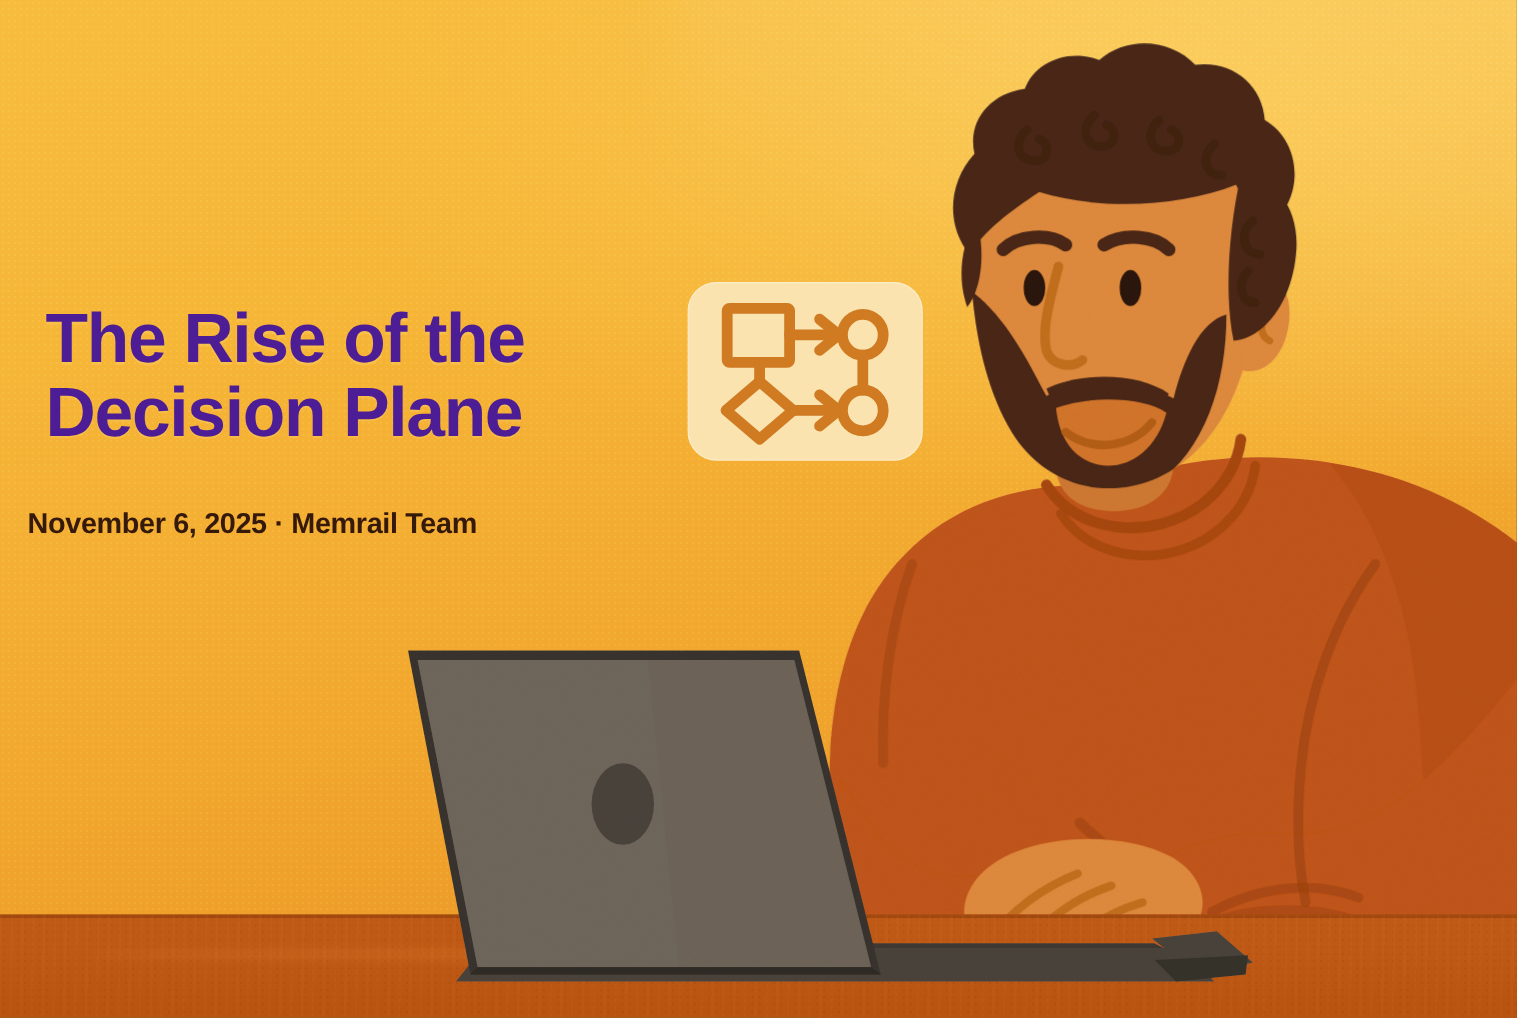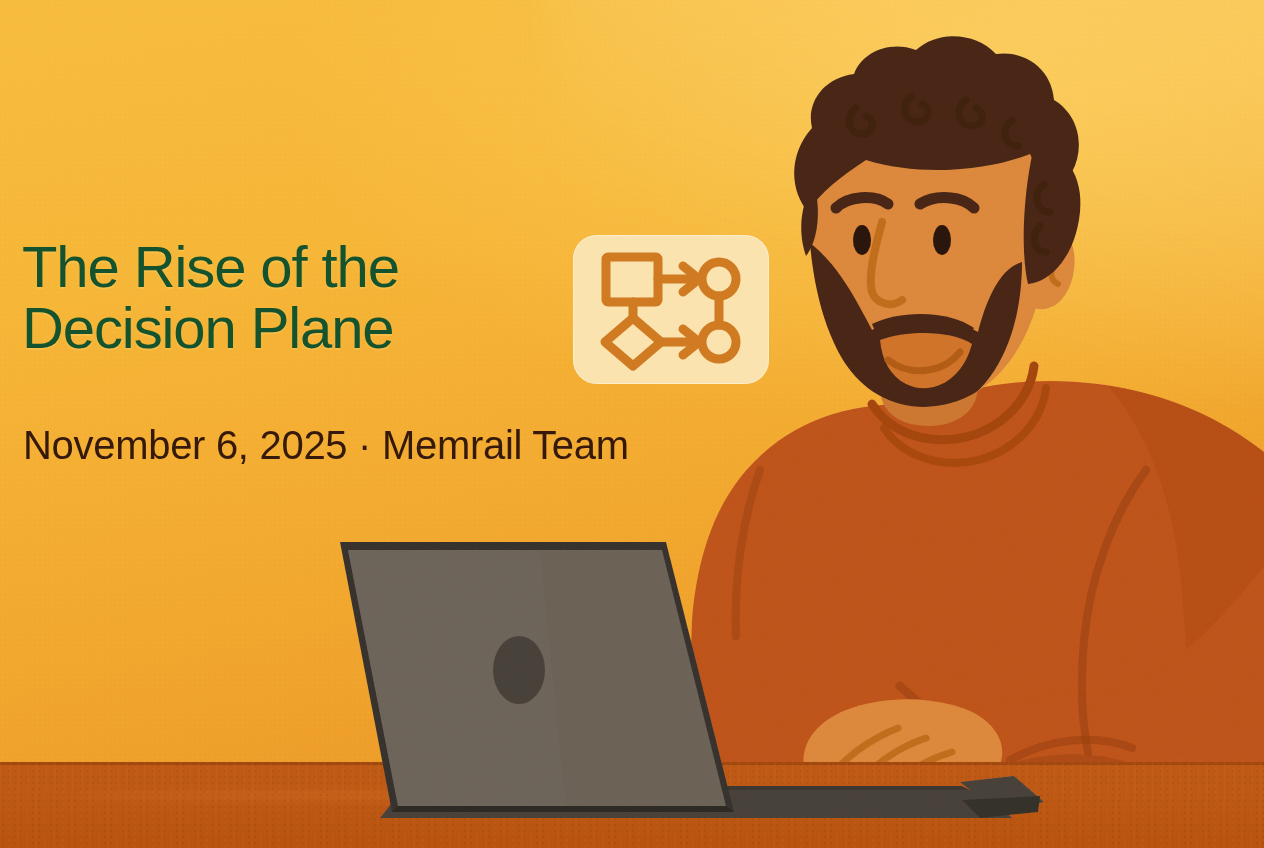--- a/index.html
+++ b/index.html
@@ -81,36 +81,36 @@
     background: rgba(255,160,80,.16);
     filter: blur(4px);
   }
 
   
   .headline {
     position: absolute;
     left: 22px;
     top: 236px;
     width: 560px;
-    margin: 0;
+    margin: 16px;
     font-size: 58px;
     line-height: 1.06;
-    font-weight: 400;
+    font-weight: 700;
     letter-spacing: -1.1px;
-    color: #14532d;
+    color: #4c1d95;
     text-shadow: 0 2px 0 rgba(255,214,120,.28);
     white-space: pre-line;
   }
   .byline {
     position: absolute;
     left: 23px;
     top: 423px;
     margin: 0;
-    font-size: 40px;
-    font-weight: 400;
+    font-size: 24px;
+    font-weight: 700;
     letter-spacing: -.3px;
     color: #35190A;
   }
 
   
   .badge {
     position: absolute;
     left: 573px;
     top: 235px;
     width: 196px;

